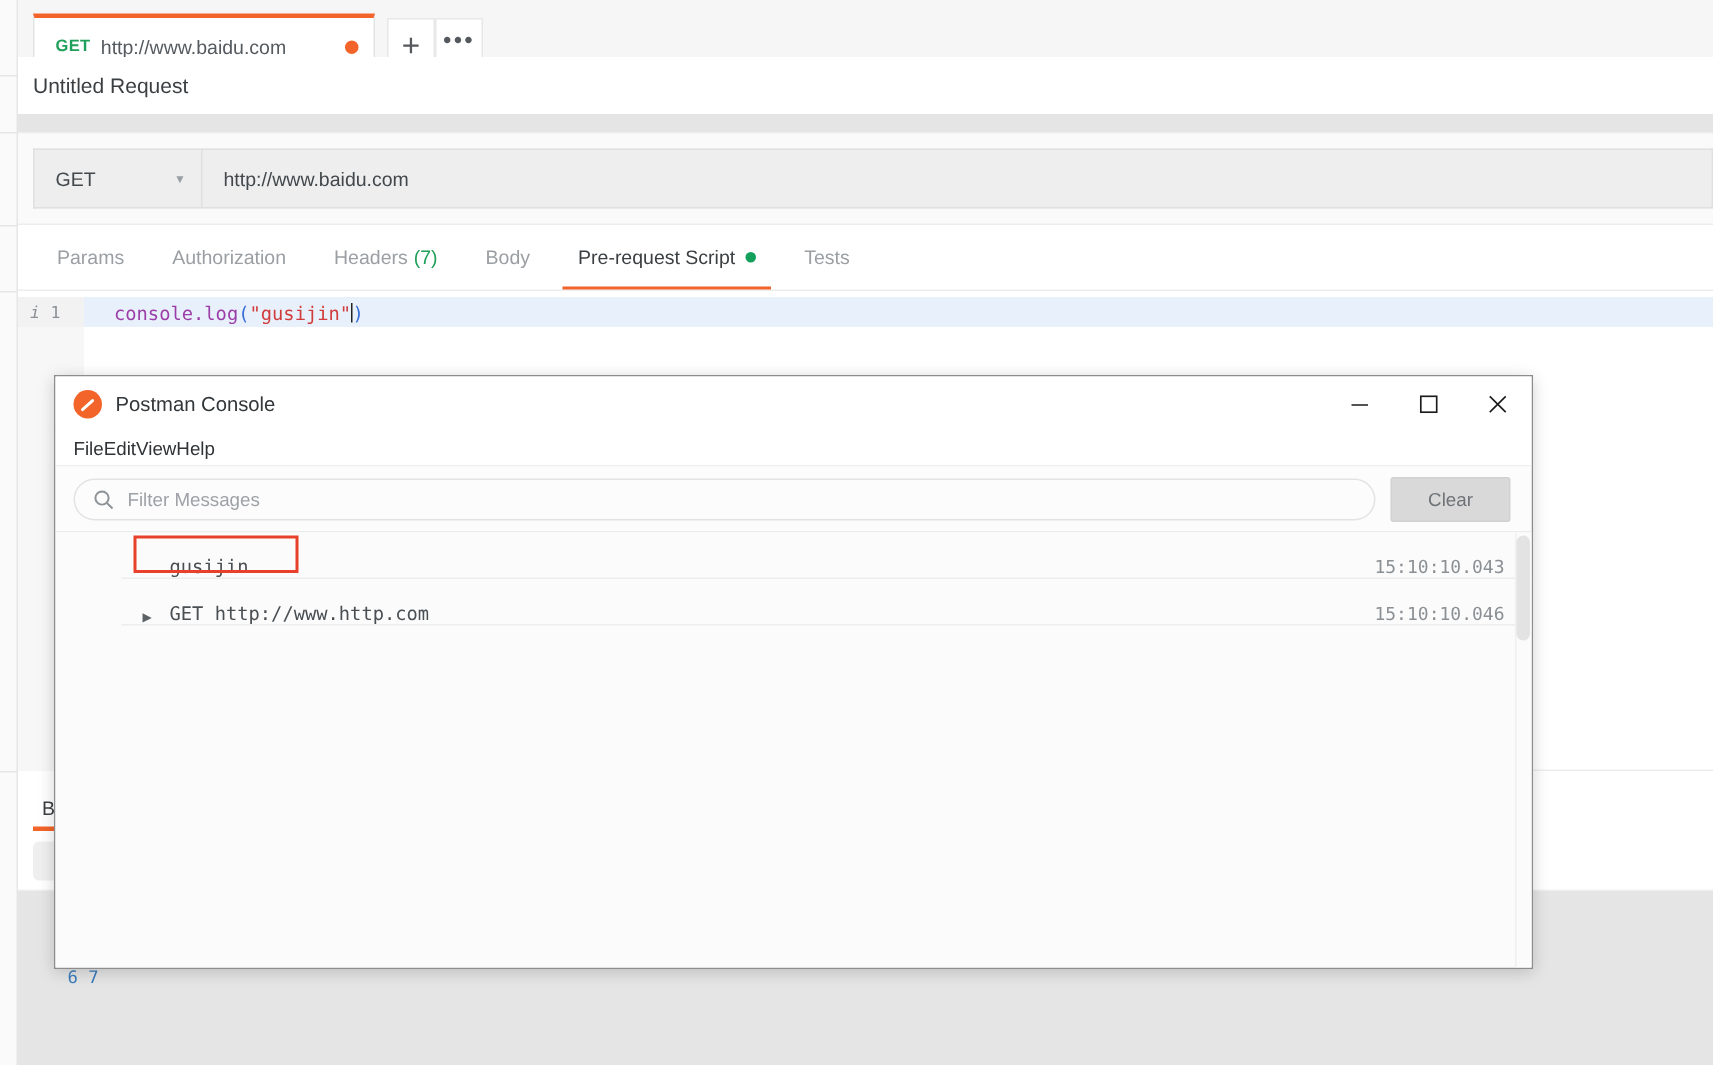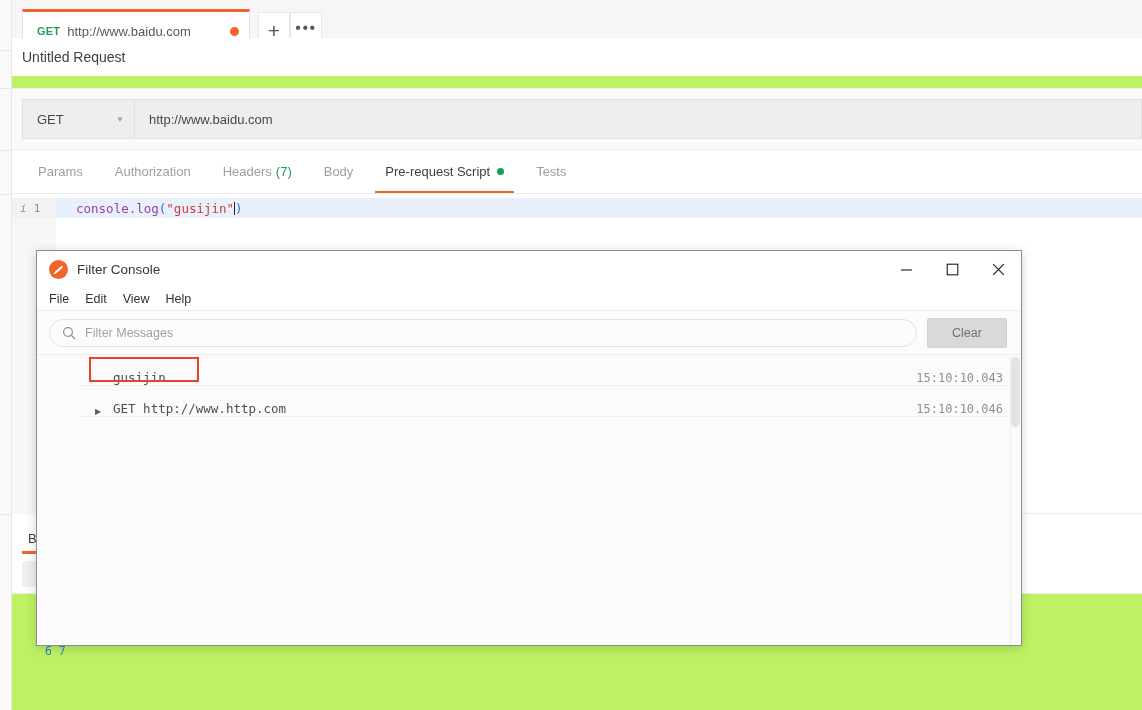--- a/index.html
+++ b/index.html
@@ -7,21 +7,21 @@
     width: 1142px; height: 710px;
     font-family: "Liberation Sans", sans-serif;
     background: #ffffff;
     overflow: hidden;
   }
 
   
   #app {
     position: relative;
     width: 1142px; height: 710px;
-    background: #bef264;
+    background: #e5e5e5;
   }
 
   
   .left-rail {
     position: absolute; left: 0; top: 0;
     width: 12px; height: 710px;
     background: #fafafa;
     border-right: 1px solid #e6e6e6;
   }
   .rail-div { position: absolute; left: 0; width: 12px; height: 1px; background: #e6e6e6; }
@@ -253,21 +253,21 @@
     width: 46px; height: 36px;
     display: flex; align-items: center; justify-content: center;
     color: #1b1b1b;
   }
   .cw-btn svg { display: block; }
 
   .cw-menubar {
     height: 24px; flex: 0 0 auto;
     background: #ffffff;
     display: flex; align-items: center;
-    padding-left: 12px; gap: 16px;
+    padding-left: 12px; 
     border-bottom: 1px solid #eeeeee;
   }
   .cw-menu { font-size: 12.5px; color: #2f3336; }
 
   .cw-filterbar {
     height: 44px; flex: 0 0 auto;
     background: #fcfcfc;
     display: flex; align-items: center;
     padding: 0 12px 0 12px;
     gap: 10px;
@@ -421,21 +421,21 @@
   </div>
   <div class="resp-gutter">4
 5
 6
 7</div>
 
   <div class="console-win">
 
     <div class="cw-titlebar">
       <div class="pm-logo"></div>
-      <div class="cw-title">Filter Console</div>
+      <div class="cw-title">Postman Console</div>
       <div class="cw-ctrls">
         <div class="cw-btn">
           <svg width="13" height="11" viewBox="0 0 13 11">
             <line x1="1" y1="6" x2="12" y2="6" stroke="#1b1b1b" stroke-width="1.1"></line>
           </svg>
         </div>
         <div class="cw-btn">
           <svg width="13" height="13" viewBox="0 0 13 13">
             <rect x="1.2" y="1.2" width="10.6" height="10.6" fill="none" stroke="#1b1b1b" stroke-width="1.1"></rect>
           </svg>

